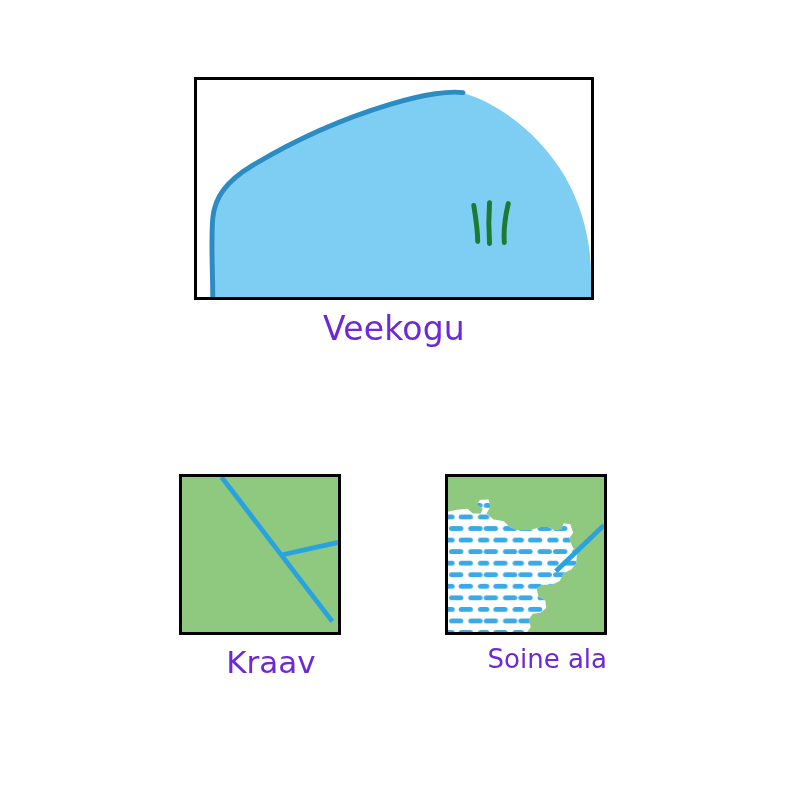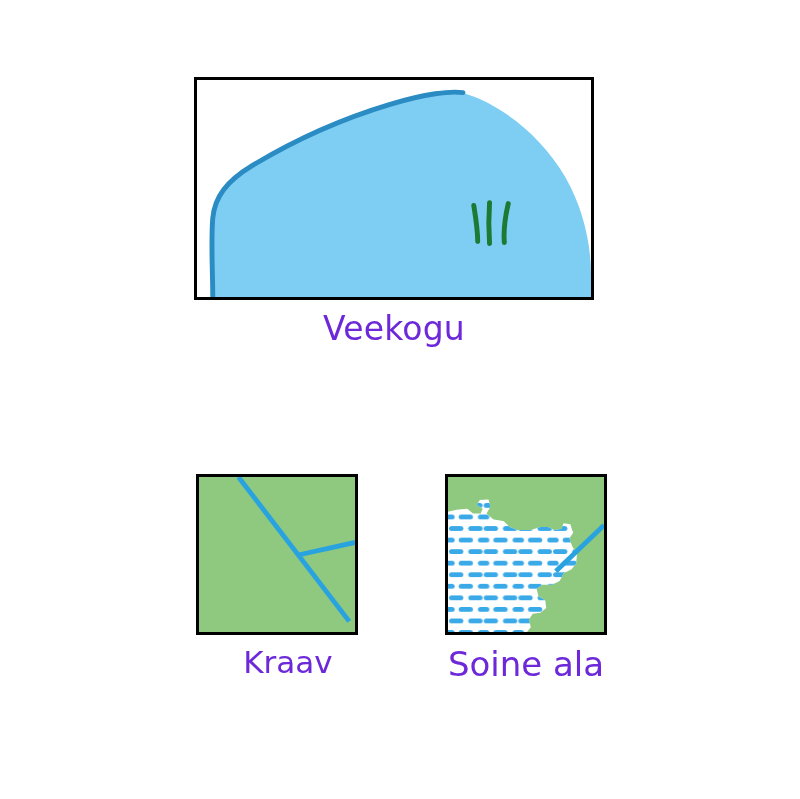--- a/index.html
+++ b/index.html
@@ -61,21 +61,20 @@
     top: 232px;
     font-size: 33px;
     letter-spacing: 0.2px;
   }
 
   
   #entry-kraav {
     left: 179px;
     top: 474px;
     width: 184px;
-    margin-left: 17px;
   }
   #entry-kraav .swatch-frame {
     width: 162px;
     height: 161px;
   }
   #entry-kraav .entry-label {
     top: 170px;
     font-size: 31px;
   }
 
@@ -83,21 +82,22 @@
     left: 445px;
     top: 474px;
     width: 162px;
   }
   #entry-soine-ala .swatch-frame {
     width: 162px;
     height: 161px;
   }
   #entry-soine-ala .entry-label {
     top: 170px;
-    font-size: 34px;
+    font-size: 26px;
+    text-align: right;
   }
 </style>
 </head>
 <body>
 
 <div class="legend-root">
 
   <div class="legend-entry" id="entry-veekogu">
     <div class="swatch-frame">
       <svg viewBox="0 0 400 223" preserveAspectRatio="none" aria-hidden="true">

